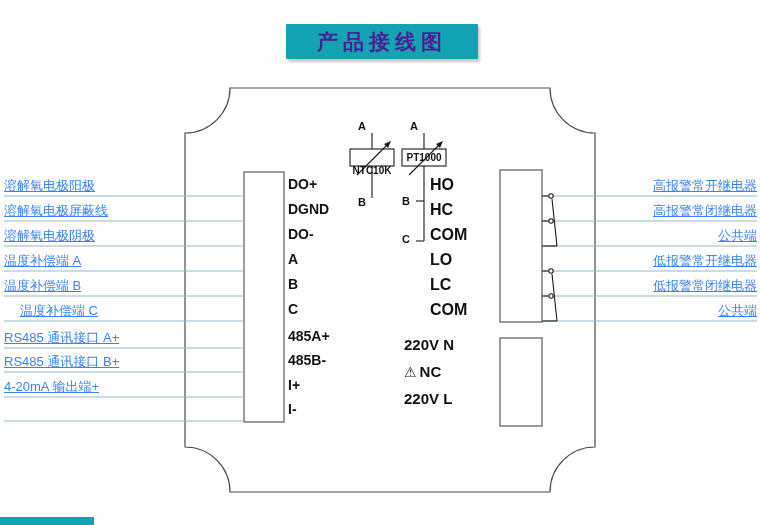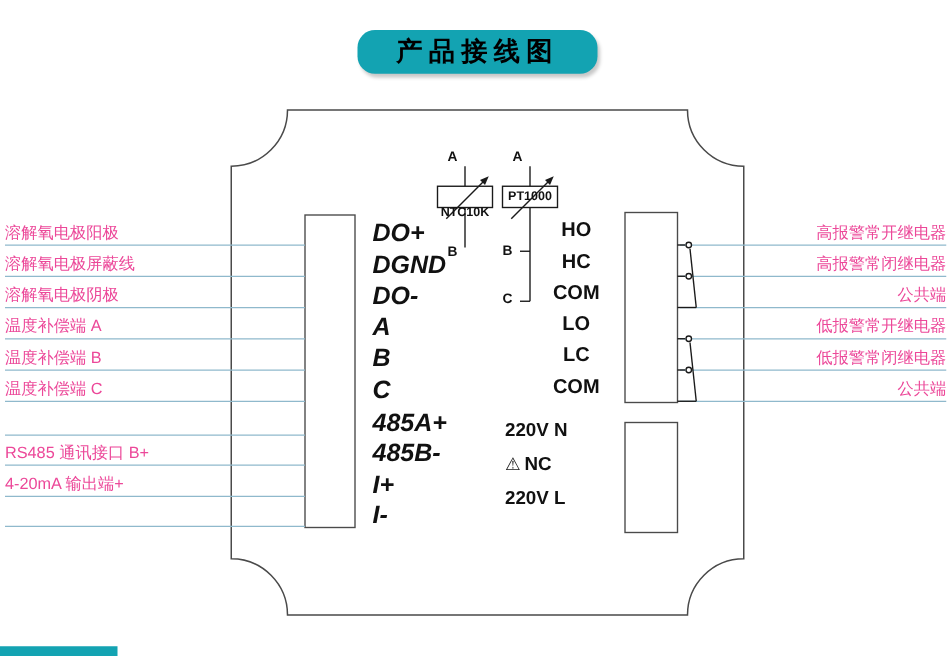--- a/index.html
+++ b/index.html
@@ -10,28 +10,28 @@
   svg.layer{position:absolute;left:0;top:0;}
   .outline{fill:none;stroke:var(--outline,#4a4a4a);stroke-width:1.2;}
   .blk{fill:none;stroke:var(--outline,#4a4a4a);stroke-width:1.1;}
   .sym{fill:none;stroke:#1a1a1a;stroke-width:1.1;}
   .cline{stroke:var(--connector,#8fb9cc);stroke-width:1;}
   .dot{fill:#ffffff;stroke:#1a1a1a;stroke-width:1.1;}
   .ahead{fill:#1a1a1a;stroke:none;}
 
   .badge{
     position:absolute;left:286px;top:24px;width:192px;height:35px;line-height:35px;
-    background:var(--accent,#13a3b2);color:#000000;text-align:center;
-    font-size:21px;font-weight:bold;letter-spacing:5px;border-radius:14px;
+    background:var(--accent,#13a3b2);color:#4c1d95;text-align:center;
+    font-size:21px;font-weight:bold;letter-spacing:5px;border-radius:1px;
     box-shadow:2px 3px 3px rgba(0,0,0,.22);
   }
-  .zh{position:absolute;font-size:13px;color:#ec4899;white-space:nowrap;}
+  .zh{position:absolute;font-size:13px;color:#3b82f6;white-space:nowrap;text-decoration:underline;}
   .zhr{left:561px;width:196px;text-align:right;}
-  .term{position:absolute;left:298px;font-size:20px;font-weight:bold;white-space:nowrap;font-style:italic;}
-  .rterm{position:absolute;left:430px;width:62px;text-align:center;font-size:16px;font-weight:bold;}
+  .term{position:absolute;left:288px;font-size:14px;font-weight:bold;white-space:nowrap;}
+  .rterm{position:absolute;left:430px;width:62px;text-align:left;font-size:16px;font-weight:bold;}
   .pterm{position:absolute;left:404px;width:88px;text-align:left;font-size:15px;font-weight:bold;white-space:nowrap;}
   .pterm .wicon{font-weight:normal;font-size:14px;margin-right:3px;}
   .pin{position:absolute;width:12px;text-align:center;font-size:11px;font-weight:bold;}
   .sname{position:absolute;width:44px;text-align:center;font-size:10px;font-weight:bold;line-height:17px;}
   .strip{position:absolute;left:0;top:517px;width:94px;height:8px;background:var(--accent,#13a3b2);}
 </style>
 </head>
 <body>
 
 <div class="stage">
@@ -103,21 +103,22 @@
     </g>
   </svg>
 
   <div class="badge">产品接线图</div>
 
   <div class="zh" style="left:4px;top:177px">溶解氧电极阳极</div>
   <div class="zh" style="left:4px;top:202px">溶解氧电极屏蔽线</div>
   <div class="zh" style="left:4px;top:227px">溶解氧电极阴极</div>
   <div class="zh" style="left:4px;top:252px">温度补偿端 A</div>
   <div class="zh" style="left:4px;top:277px">温度补偿端 B</div>
-  <div class="zh" style="left:4px;top:302px">温度补偿端 C</div>
+  <div class="zh" style="left:20px;top:302px">温度补偿端 C</div>
+  <div class="zh" style="left:4px;top:329px">RS485 通讯接口 A+</div>
   <div class="zh" style="left:4px;top:353px">RS485 通讯接口 B+</div>
   <div class="zh" style="left:4px;top:378px">4-20mA 输出端+</div>
 
   <div class="zh zhr" style="top:177px">高报警常开继电器</div>
   <div class="zh zhr" style="top:202px">高报警常闭继电器</div>
   <div class="zh zhr" style="top:227px">公共端</div>
   <div class="zh zhr" style="top:252px">低报警常开继电器</div>
   <div class="zh zhr" style="top:277px">低报警常闭继电器</div>
   <div class="zh zhr" style="top:302px">公共端</div>
 

